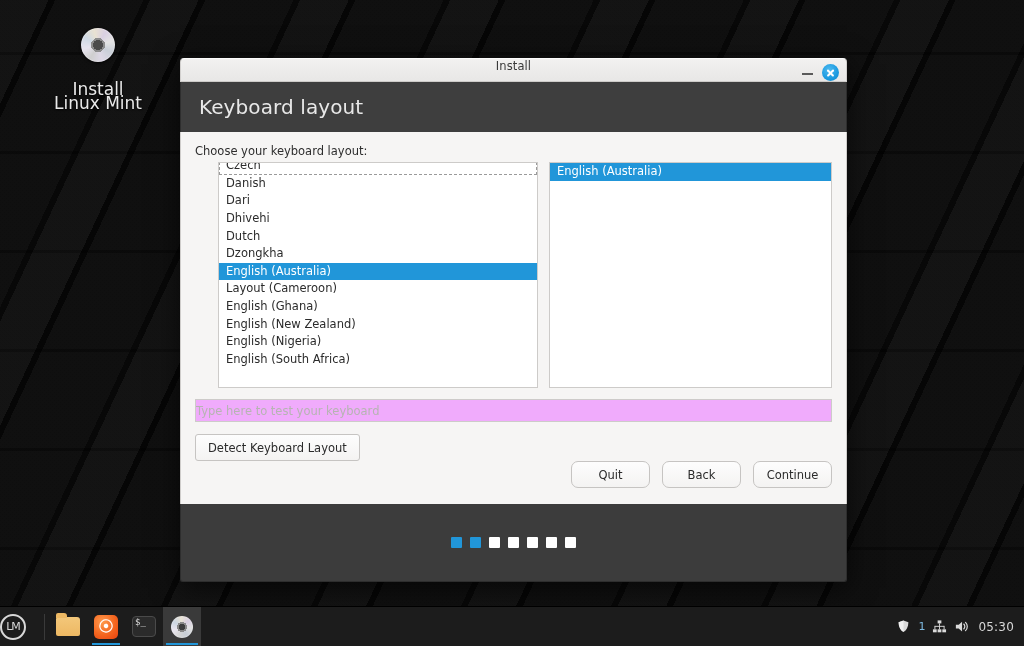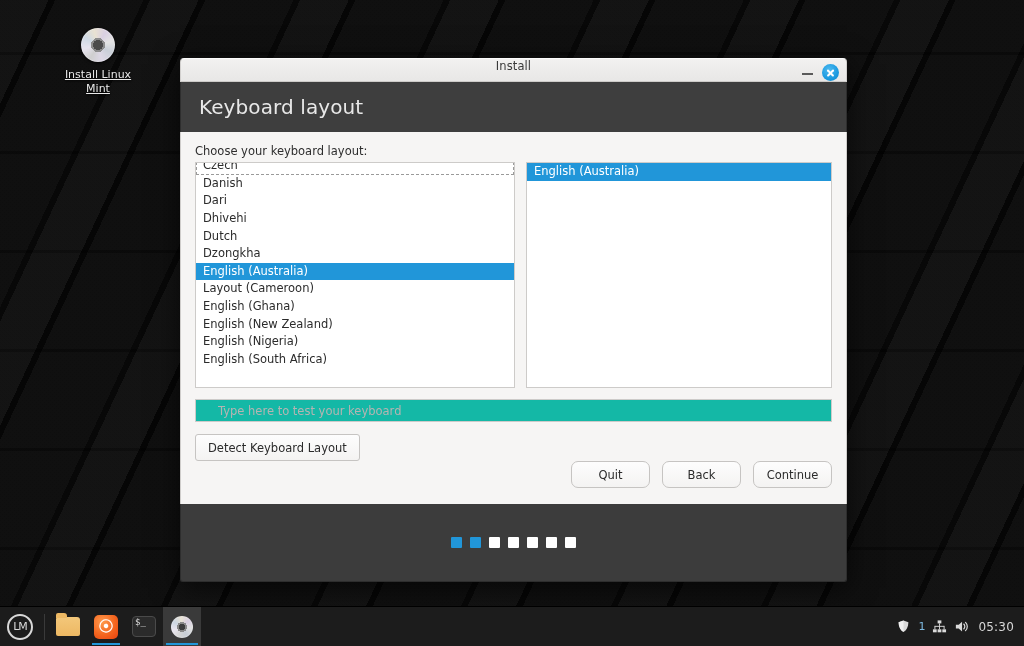--- a/index.html
+++ b/index.html
@@ -50,26 +50,25 @@
     height: 34px;
     margin: 0 auto;
     border-radius: 50%;
     background:
       radial-gradient(circle at 50% 50%, #4b4b4b 0 5px, #8c8c8c 5px 7px, transparent 7px),
       conic-gradient(from 210deg,
         #cfcfcf, #e7e4ef, #cfd9e4, #e9e2d2, #d9cfe2, #e4e4e4, #c9cfd8, #ddd8e6, #cfcfcf);
     box-shadow: 0 1px 3px rgba(0,0,0,0.8), inset 0 0 0 1px rgba(255,255,255,0.22);
   }
   #desktop-icon .label {
-    margin-top: 6px;
-    font-size: 11px;
+    margin-top: 20px;
+    font-size: 17px;
     color: #e9e9e9;
     text-shadow: 0 1px 2px rgba(0,0,0,0.95);
     line-height: 14px;
-    text-decoration: underline;
   }
 
   
   #install-window {
     position: absolute;
     left: 180px;
     top: 58px;
     width: 667px;
     height: 524px;
     box-shadow: 0 6px 26px rgba(0,0,0,0.65);
@@ -165,20 +164,21 @@
   #choose-label {
     font-size: 11.5px;
     color: #2e2e2e;
     margin-bottom: 4px;
   }
 
   #lists-row {
     display: flex;
     gap: 11px;
     height: 226px;
+    margin-left: 23px;
   }
 
   .listbox {
     background: #ffffff;
     border: 1px solid #cdcbc9;
     overflow: hidden;
     position: relative;
   }
   #layout-list { width: 320px; }
   #variant-list { flex: 1; }
@@ -206,23 +206,23 @@
   }
   #variant-list .list-row.selected {
     background: #2196d9;
     color: #ffffff;
   }
 
   #test-input {
     margin-top: 11px;
     height: 23px;
     width: 100%;
-    background: #14b8a6;
+    background: #f0abfc;
     border: 1px solid #cdcbc9;
-    padding: 0 22px;
+    padding: 0 0;
     font-size: 11.5px;
     color: #2b2b2b;
     font-family: "DejaVu Sans", "Liberation Sans", sans-serif;
   }
   #test-input::placeholder { color: #b6b4b2; }
 
   #detect-btn {
     margin-top: 12px;
     align-self: flex-start;
     height: 27px;
@@ -283,21 +283,21 @@
     background: #1c1c1c;
     border-top: 1px solid #000000;
     display: flex;
     align-items: center;
     justify-content: space-between;
   }
   #taskbar-left { display: flex; align-items: center; height: 40px; }
 
   #menu-button {
     width: 40px; height: 40px;
-    display: flex; align-items: center; justify-content: center;
+    display: flex; align-items: center; justify-content: flex-start;
     cursor: pointer;
   }
   .mint-logo {
     width: 26px; height: 26px;
     border-radius: 50%;
     border: 2px solid #d8d8d8;
     display: flex; align-items: center; justify-content: center;
     font-size: 11px; color: #d8d8d8;
     font-family: "DejaVu Sans", "Liberation Sans", sans-serif;
     letter-spacing: -1px;

